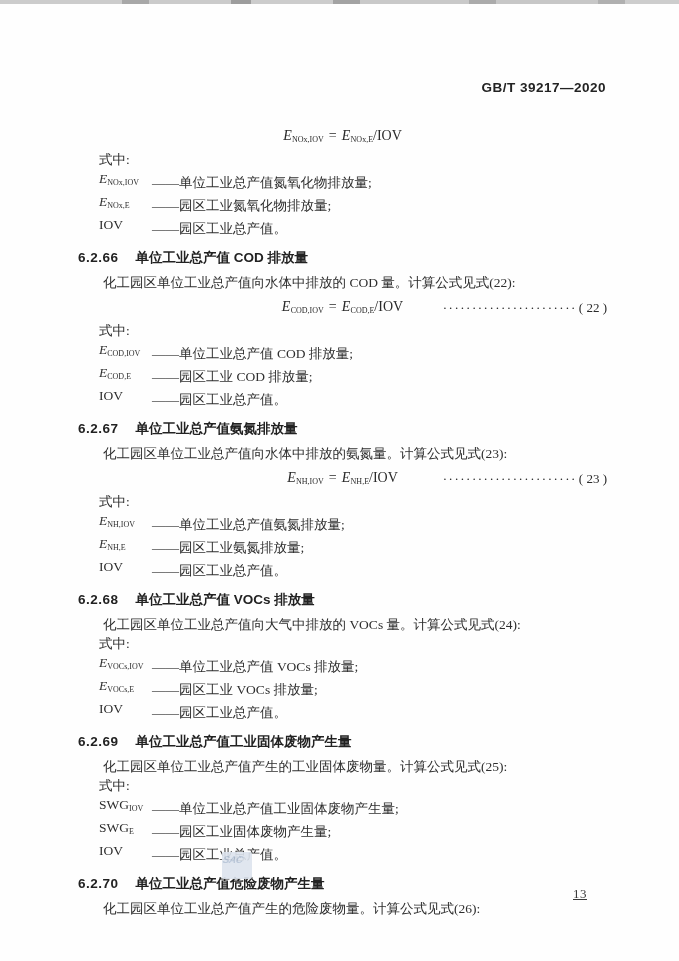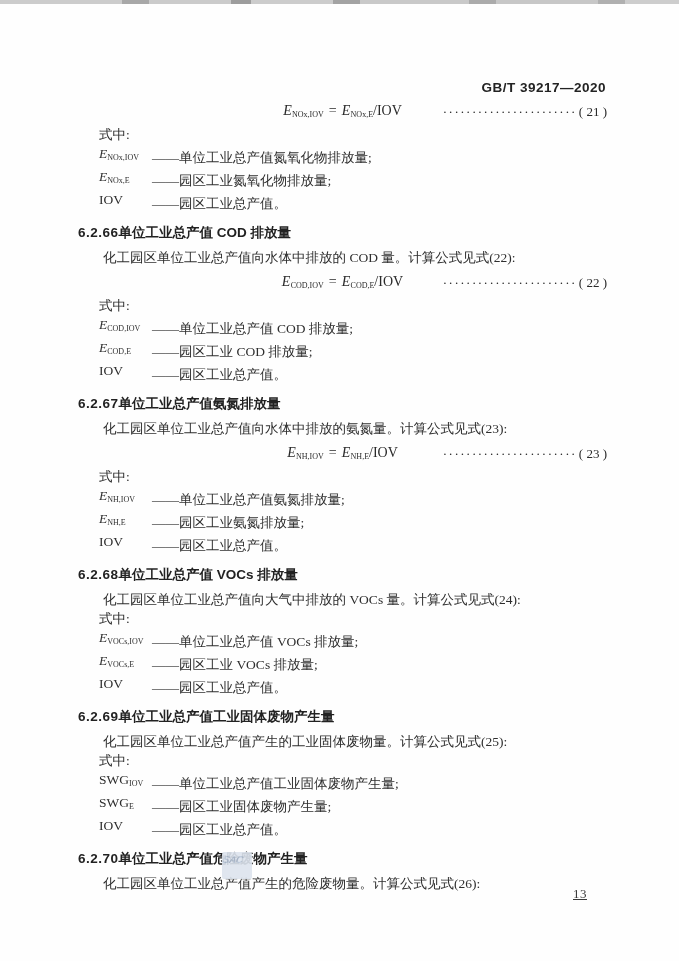--- a/index.html
+++ b/index.html
@@ -14,21 +14,21 @@
     background:linear-gradient(90deg,
       #cccccc 0 18%, #a8a8a8 18% 22%, #cbcbcb 22% 34%, #9d9d9d 34% 37%,
       #cccccc 37% 49%, #a3a3a3 49% 53%, #c9c9c9 53% 69%, #ababab 69% 73%,
       #c7c7c7 73% 88%, #b0b0b0 88% 92%, #cdcdcd 92% 100%);
   }
   .hdr{
     position:absolute;top:80px;right:73px;
     font-family:"Liberation Sans","DejaVu Sans",sans-serif;
     font-weight:bold;font-size:13.5px;color:#232323;letter-spacing:.5px;
   }
-  .content{position:absolute;top:95px;left:78px;right:72px;}
+  .content{position:absolute;top:120px;left:78px;right:72px;}
 
   
   .formula-row{position:relative;text-align:center;line-height:19px;margin:6px 0 3px;}
   .formula{display:inline-block;font-size:14px;white-space:nowrap;color:#2a2a2a;}
   .formula .base{letter-spacing:.3px;}
   .it{font-style:italic;}
   .formula sub,.def-sym sub{font-size:8px;letter-spacing:0;vertical-align:-2px;}
   .eq{margin:0 5px;}
   .leader-num{position:absolute;right:0;top:1px;white-space:nowrap;font-size:13px;color:#2a2a2a;}
   .dots{letter-spacing:1.5px;}
@@ -40,21 +40,21 @@
   .def-sym{min-width:53px;font-size:13.5px;white-space:nowrap;}
   .def-dash{white-space:pre;}
   .def-text{white-space:nowrap;}
 
   .section{margin:0;}
   .sec-heading{
     font-family:"Liberation Sans","DejaVu Sans",sans-serif;
     font-weight:bold;font-size:13.5px;color:#222;
     line-height:15px;margin:12px 0 10px;
   }
-  .sec-no{letter-spacing:.5px;}
+  .sec-no{margin-right:17px;letter-spacing:.5px;}
   .para{margin:0 0 3px;line-height:16px;padding-left:25px;white-space:nowrap;}
 
   .watermark{
     position:absolute;left:222px;top:852px;width:30px;height:27px;
     background:#dde4ee;border-radius:2px;opacity:.9;
     display:flex;align-items:flex-start;justify-content:flex-start;
     overflow:hidden;
   }
   .watermark span{
     font-family:"Liberation Sans","DejaVu Sans",sans-serif;
@@ -75,23 +75,20 @@
   <div class="hdr">
     <span>GB/T 39217—2020</span>
   </div>
 
   <div class="content">
     <div id="intro-mount">
   <div class="formula-row">
     <span class="formula">
       <span class="fvar"><span class="base it">E</span><sub>NOx,IOV</sub></span><span class="eq">=</span><span class="fvar"><span class="base it">E</span><sub>NOx,E</sub></span><span class="tail">/IOV</span>
     </span>
-    <span class="leader-num">
-      <span class="dots">·······················</span><span class="eqno">( 21 )</span>
-    </span>
   </div>
 <div class="where">式中:</div>
   <div class="def-row">
     <span class="def-sym"><span class="base it">E</span><sub>NOx,IOV</sub></span>
     <span class="def-dash">——</span>
     <span class="def-text">单位工业总产值氮氧化物排放量;</span>
   </div>
 
   <div class="def-row">
     <span class="def-sym"><span class="base it">E</span><sub>NOx,E</sub></span>

